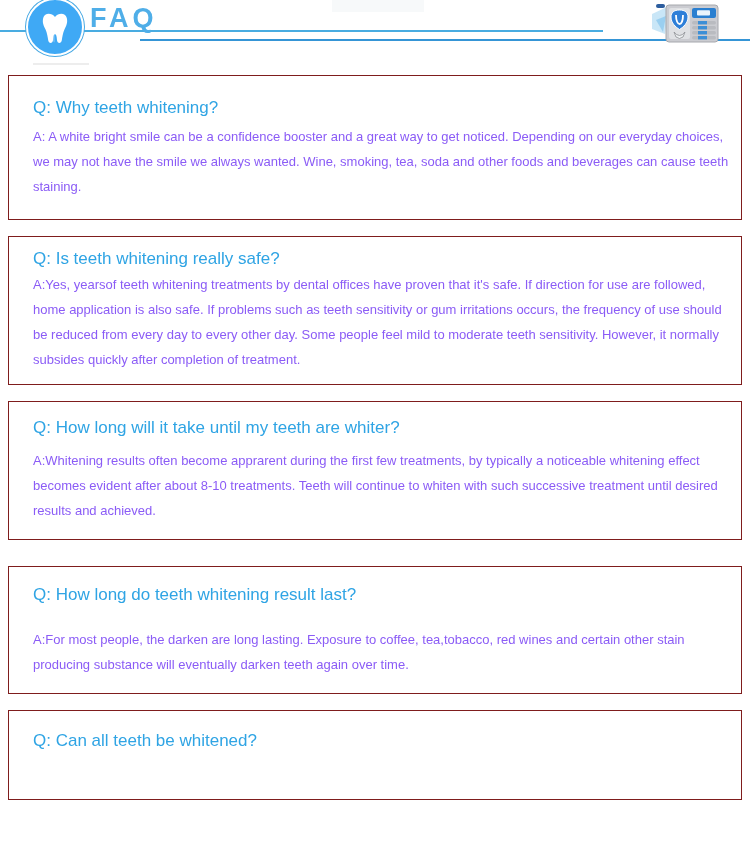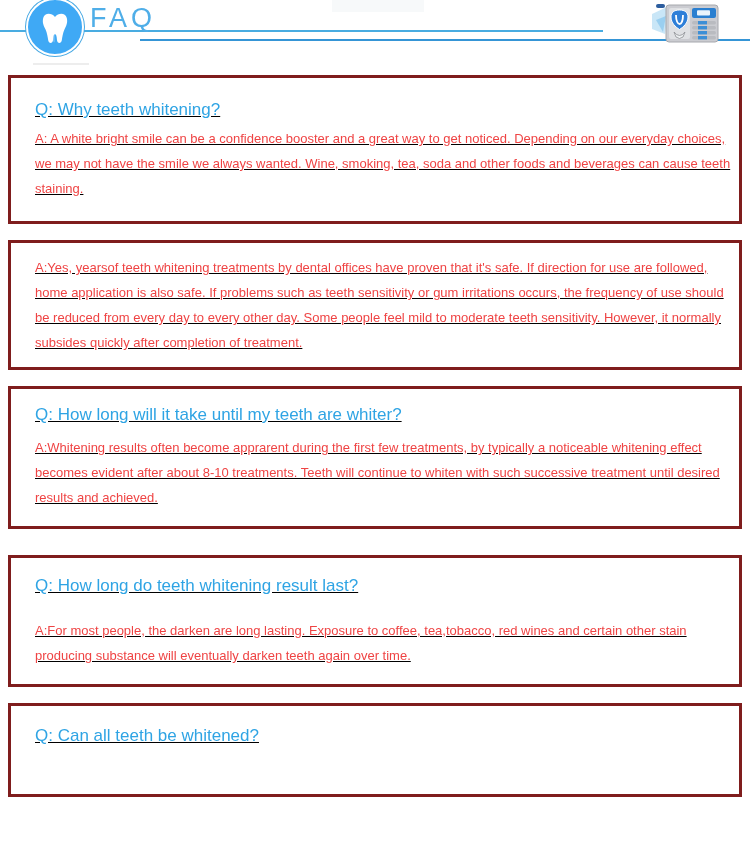--- a/index.html
+++ b/index.html
@@ -15,40 +15,40 @@
   .hline-dark{top:39px;left:140px;width:610px;background:#3595d6;}
   .tooth-badge{
     position:absolute;left:26px;top:-2px;width:54px;height:54px;
     background:#3fa9f5;border:2px solid #fff;border-radius:50%;
     box-shadow:0 0 0 1px #46a8e3;z-index:2;
     display:flex;align-items:center;justify-content:center;
   }
   .tooth-badge svg{width:36px;height:36px;display:block;}
   .faq-title{
     position:absolute;left:90px;top:3px;margin:0;
-    font-size:27px;font-weight:400;letter-spacing:4px;color:#4faee8;
+    font-size:27px;font-weight:700;letter-spacing:4px;color:#4faee8;
   }
   .remnant{
     position:absolute;left:332px;top:0;width:92px;height:12px;
     background:#f7f9fa;
   }
   .artifact-line{
     position:absolute;left:33px;top:63px;width:56px;height:2px;background:#ededed;
   }
   .kit-thumb{position:absolute;left:652px;top:2px;width:70px;height:42px;}
   
   .faq-card{
-    background:#fff;border:3px solid #7f1d1d;
-    margin:0 8px 16px 8px;padding:32px 8px 20px 24px;text-decoration:underline;
+    background:#fff;border:1px solid #7f1d1d;
+    margin:0 8px 16px 8px;padding:32px 8px 20px 24px;
   }
   .q{
     margin:0;font-size:17px;font-weight:400;line-height:20px;color:#2fa4e4;
   }
   .a{
-    margin:0;font-size:13px;color:#ef4444;line-height:25px;max-width:708px;
+    margin:0;font-size:13px;color:#8b5cf6;line-height:25px;max-width:708px;
   }
   .faq-card:nth-of-type(1){padding-top:22px;padding-bottom:20px;}
   .faq-card:nth-of-type(1) .q{margin-bottom:6px;}
   .faq-card:nth-of-type(2){padding-top:12px;padding-bottom:12px;}
   .faq-card:nth-of-type(2) .q{margin-bottom:3px;}
   .faq-card:nth-of-type(3){padding-top:16px;padding-bottom:16px;margin-bottom:26px;}
   .faq-card:nth-of-type(3) .q{margin-bottom:10px;}
   .faq-card:nth-of-type(4){padding-top:18px;padding-bottom:16px;}
   .faq-card:nth-of-type(4) .q{margin-bottom:22px;}
   .faq-card:nth-of-type(5){padding-top:20px;padding-bottom:18px;margin-bottom:0;}
@@ -98,20 +98,21 @@
 
   <div class="artifact-line"></div>
 </header>
 
 <main>
   <section class="faq-card">
     <h2 class="q">Q: Why teeth whitening?</h2>
     <p class="a">A: A white bright smile can be a confidence booster and a great way to get noticed. Depending on our everyday choices, we may not have the smile we always wanted. Wine, smoking, tea, soda and other foods and beverages can cause teeth staining.</p>
   </section>
   <section class="faq-card">
+    <h2 class="q">Q: Is teeth whitening really safe?</h2>
     <p class="a">A:Yes, yearsof teeth whitening treatments by dental offices have proven that it's safe. If direction for use are followed, home application is also safe. If problems such as teeth sensitivity or gum irritations occurs, the frequency of use should be reduced from every day to every other day. Some people feel mild to moderate teeth sensitivity. However, it normally subsides quickly after completion of treatment.</p>
   </section>
   <section class="faq-card">
     <h2 class="q">Q: How long will it take until my teeth are whiter?</h2>
     <p class="a">A:Whitening results often become apprarent during the first few treatments, by typically a noticeable whitening effect becomes evident after about 8-10 treatments. Teeth will continue to whiten with such successive treatment until desired results and achieved.</p>
   </section>
   <section class="faq-card">
     <h2 class="q">Q: How long do teeth whitening result last?</h2>
     <p class="a">A:For most people, the darken are long lasting. Exposure to coffee, tea,tobacco, red wines and certain other stain producing substance will eventually darken teeth again over time.</p>
   </section>

